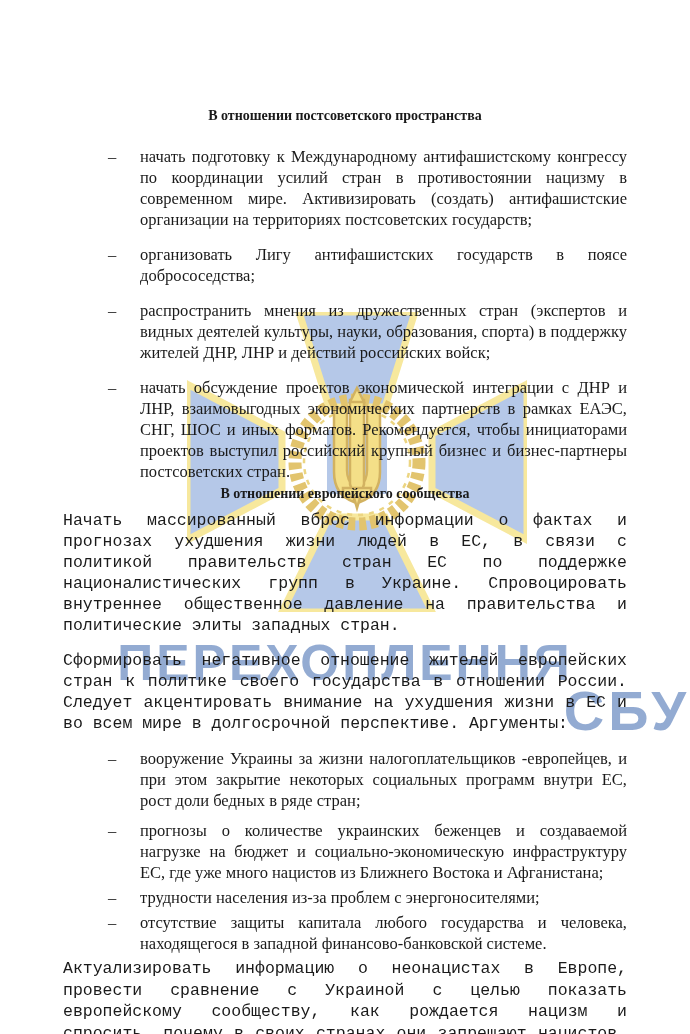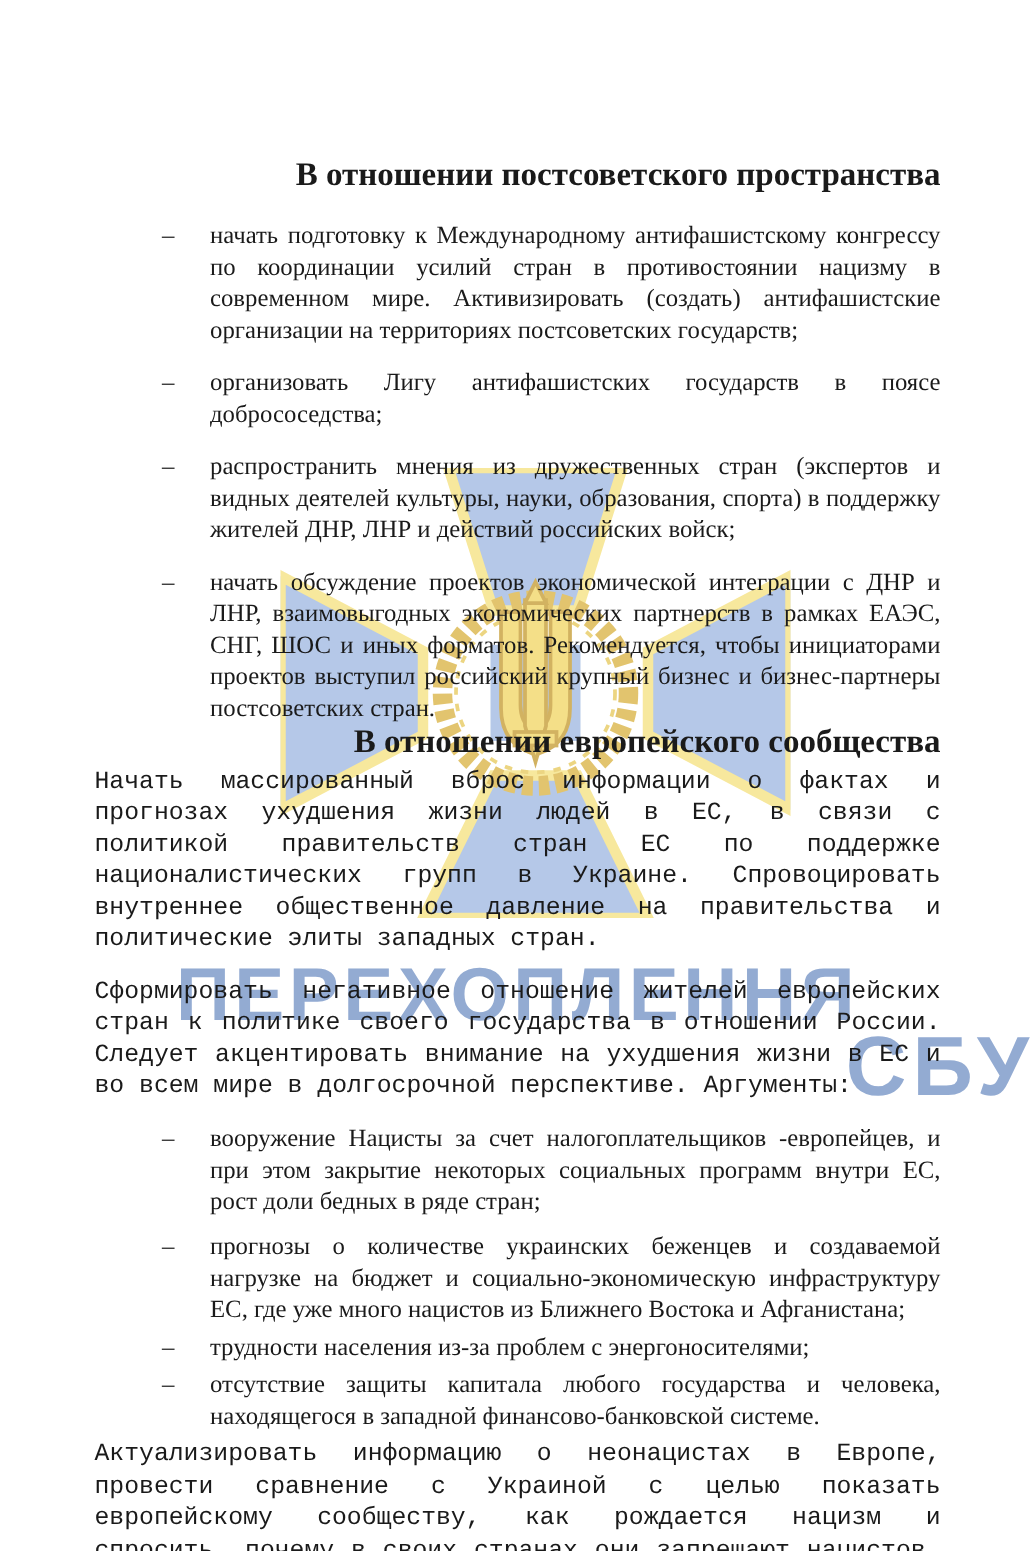--- a/index.html
+++ b/index.html
@@ -49,25 +49,25 @@
     position: absolute;
     left: 63px;
     top: 105px;
     width: 564px;
     z-index: 1;
     font-size: 16.5px;
     line-height: 21px;
     text-align: justify;
   }
   .doc h2 {
-    font-size: 22px;
+    font-size: 14px;
     line-height: 21px;
     font-weight: bold;
     margin: 0 0 20px 0;
-    text-align: right;
+    text-align: center;
   }
   .doc h2.second { margin: 1px 0 6px 0; }
   .para { margin: 0 0 14px 0; font-family: Liberation Mono, monospace; }
   .para.closing { margin: 4px 0 0 0; line-height: 21.5px; }
   ul.bullets {
     list-style: none;
     margin: 0;
     padding: 0;
   }
   ul.bullets li {
@@ -139,21 +139,21 @@
 
     <h2 class="second">В отношении европейского сообщества</h2>
 
     <p class="para">Начать массированный вброс информации о фактах и прогнозах ухудшения жизни людей в ЕС, в связи с политикой правительств стран ЕС по поддержке националистических групп в Украине. Спровоцировать внутреннее общественное давление на правительства и политические элиты западных стран.</p>
 
     <p class="para">Сформировать негативное отношение жителей европейских стран к политике своего государства в отношении России. Следует акцентировать внимание на ухудшения жизни в ЕС и во всем мире в долгосрочной перспективе. Аргументы:</p>
 
     <ul class="bullets tight">
       <li style="margin-bottom:9px">
         <span class="dash">–</span>
-        <span>вооружение Нацисты за счет налогоплательщиков -европейцев, и при этом закрытие некоторых социальных программ внутри ЕС, рост доли бедных в ряде стран;</span>
+        <span>вооружение Украины за жизни налогоплательщиков -европейцев, и при этом закрытие некоторых социальных программ внутри ЕС, рост доли бедных в ряде стран;</span>
       </li>
       <li>
         <span class="dash">–</span>
         <span>прогнозы о количестве украинских беженцев и создаваемой нагрузке на бюджет и социально-экономическую инфраструктуру ЕС, где уже много нацистов из Ближнего Востока и Афганистана;</span>
       </li>
       <li>
         <span class="dash">–</span>
         <span>трудности населения из-за проблем с энергоносителями;</span>
       </li>
       <li style="margin-bottom:0">

